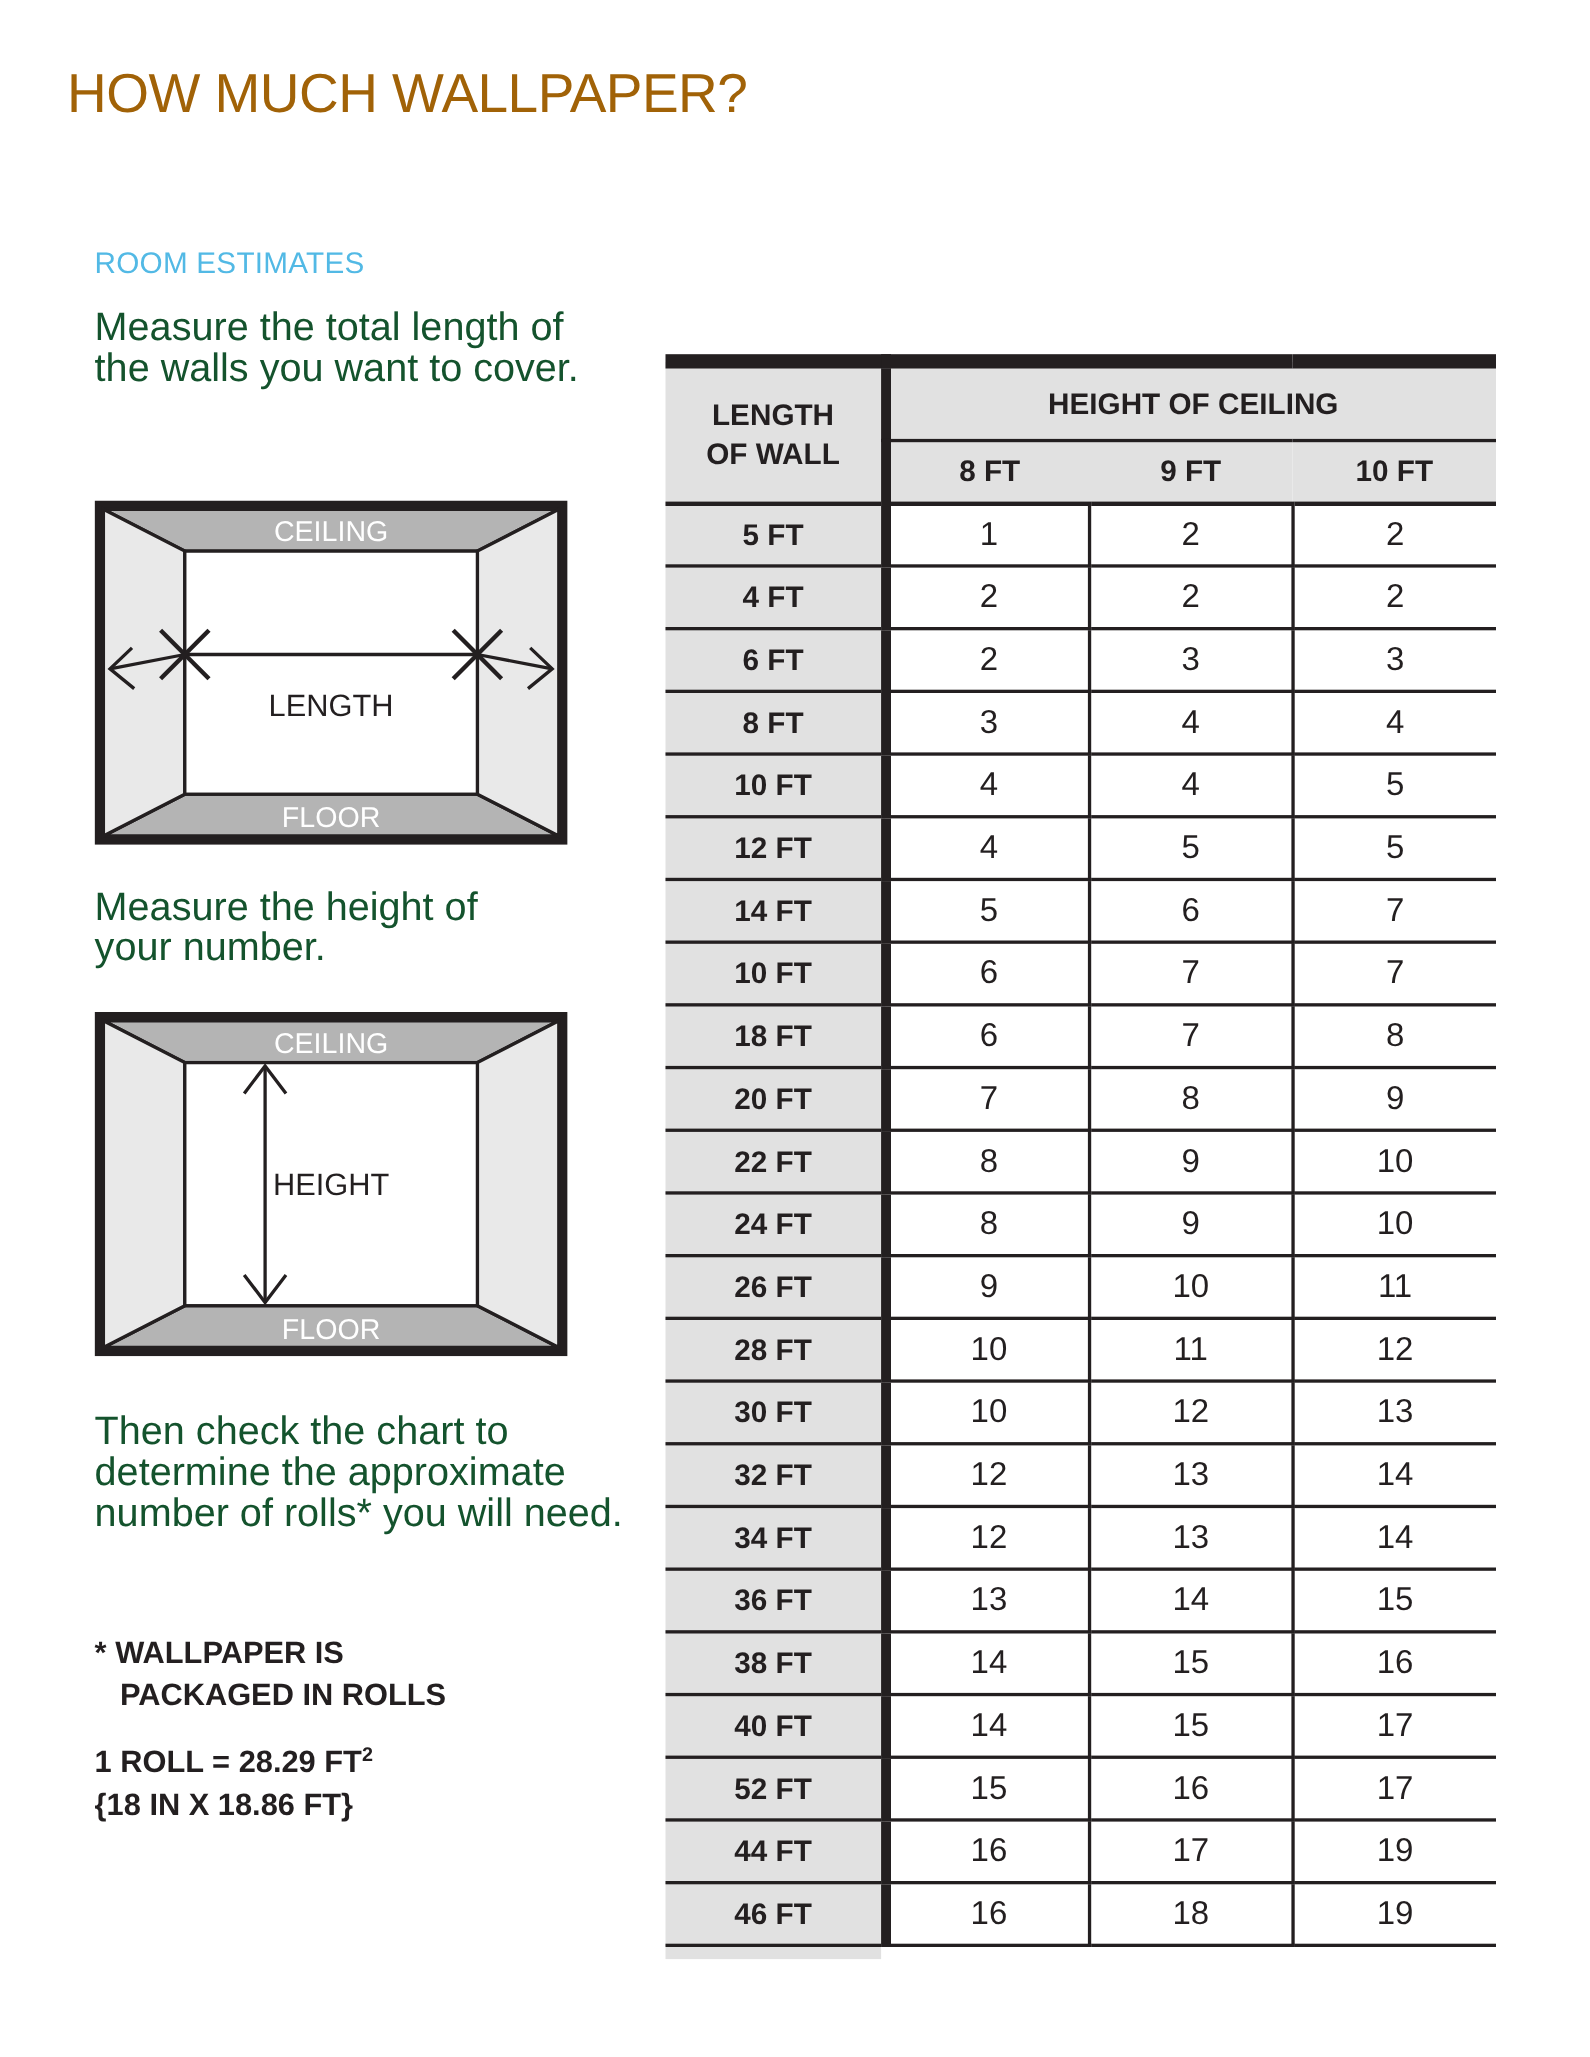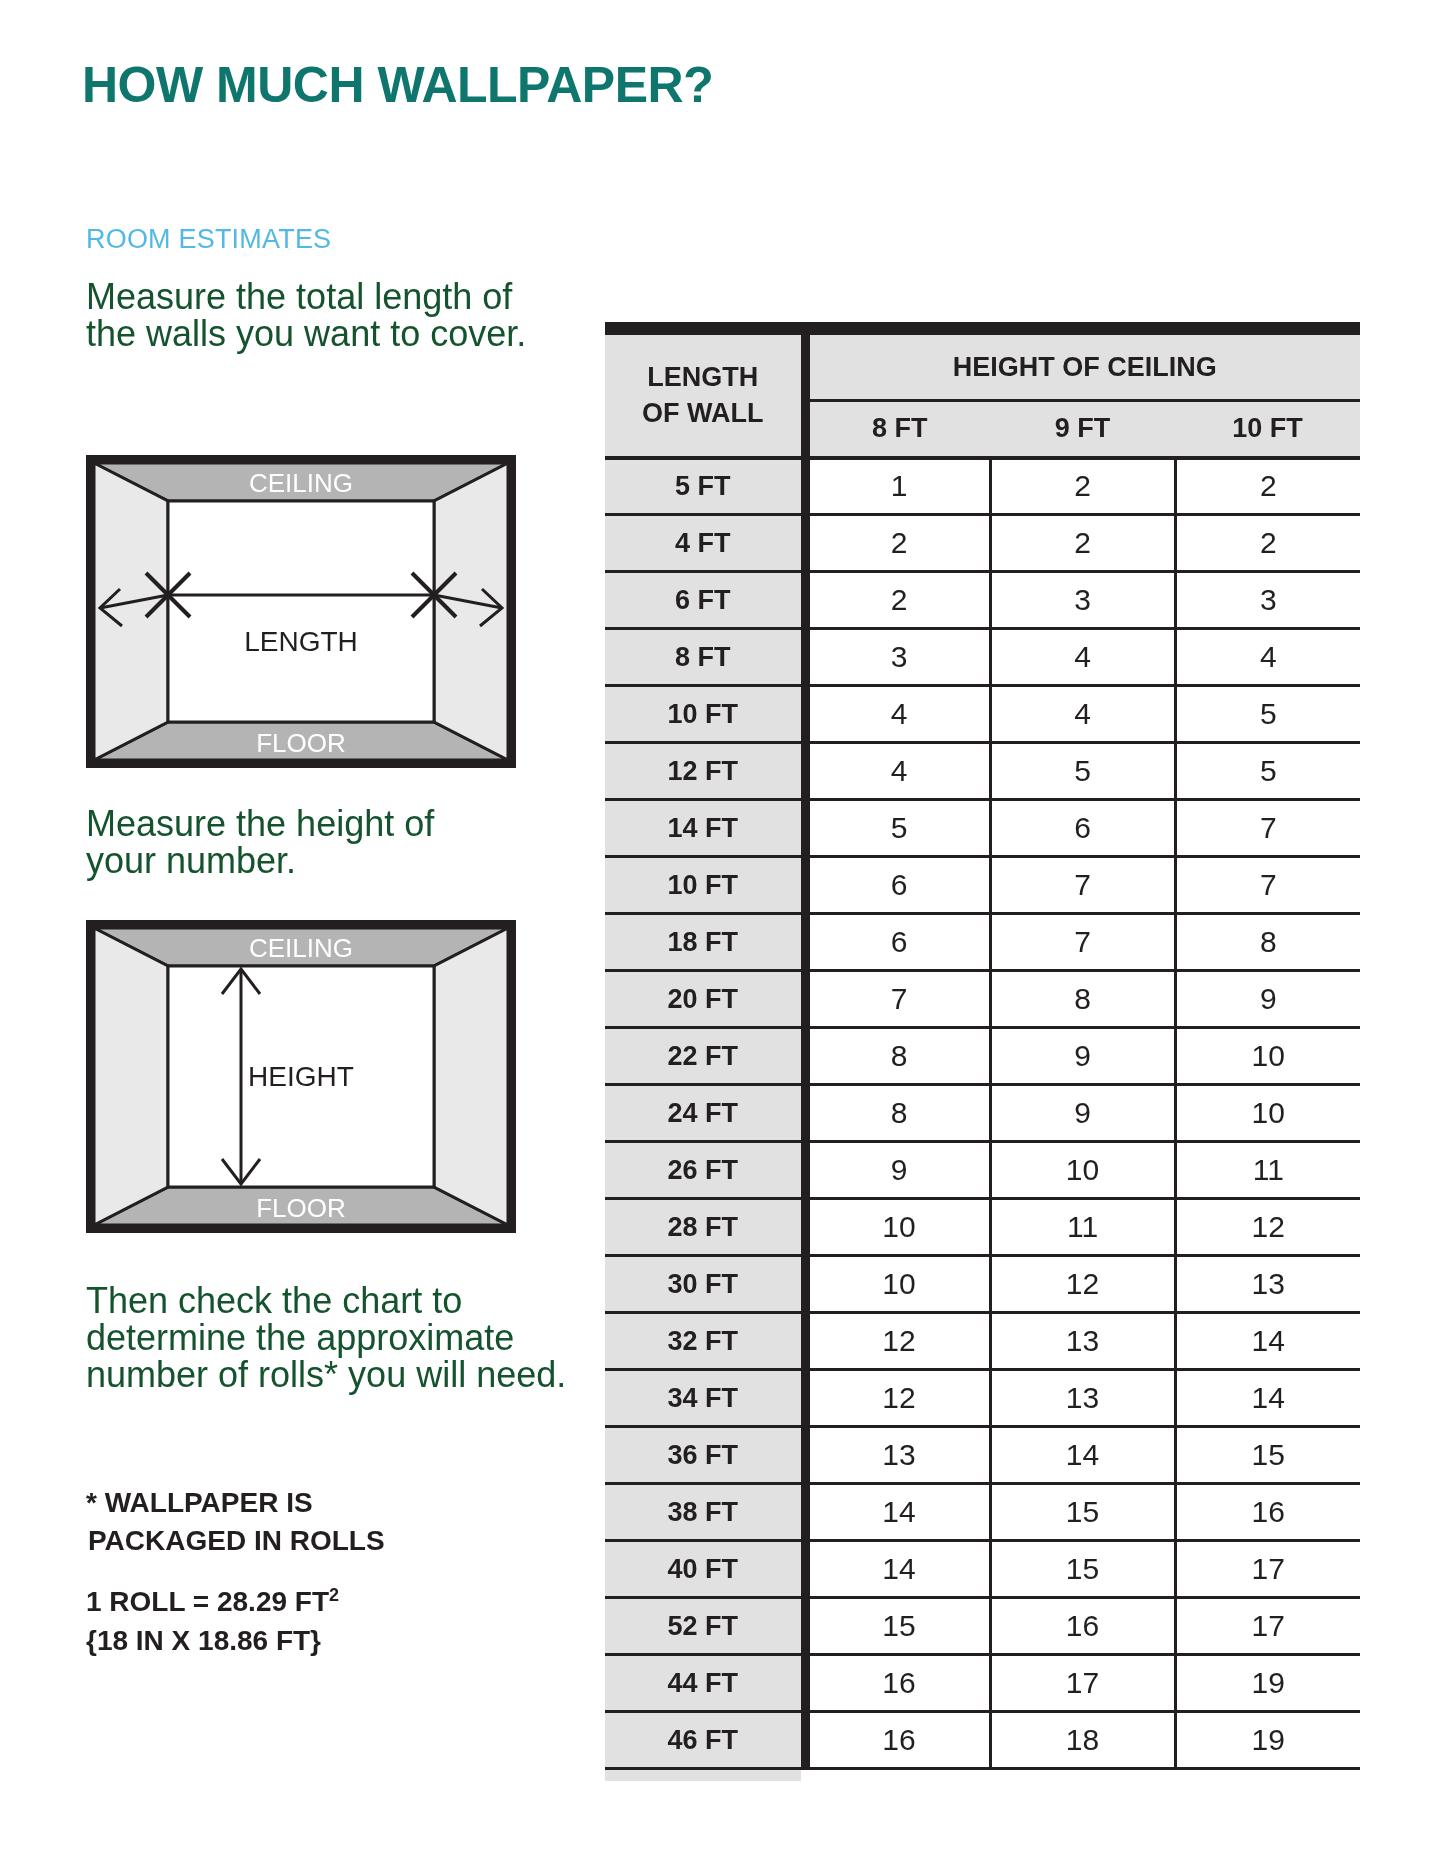--- a/index.html
+++ b/index.html
@@ -1,24 +1,24 @@
 <!DOCTYPE html>
 <html><head>
 <meta charset="utf-8">
 <style>
   html,body{margin:0;padding:0;background:#fff;}
   #page{position:relative;width:1445px;height:1870px;background:#ffffff;
         font-family:"Liberation Sans","DejaVu Sans",sans-serif;color:#231f20;overflow:hidden;}
   .abs{position:absolute;}
-  .title{left:82px;top:56px;font-size:50px;font-weight:bold;letter-spacing:-0.5px;color:#0f766e;}
+  .title{left:61px;top:56px;font-size:50px;font-weight:normal;letter-spacing:-0.5px;color:#a16207;}
   .section-head{font-size:27px;font-weight:normal;color:#52b9e5;letter-spacing:0.2px;}
   .body-text{font-size:36px;line-height:37px;color:#14532d;white-space:pre-line;}
   .room-svg{display:block;}
   .footnote{font-size:28px;font-weight:bold;line-height:38px;color:#231f20;}
-  .footnote .indent{margin-left:2px;}
+  .footnote .indent{margin-left:23px;}
   .rollinfo{font-size:28px;font-weight:bold;line-height:39px;color:#231f20;}
   .rollinfo sup{font-size:18px;vertical-align:super;line-height:0;}
 
   .table-head{left:605px;top:268px;width:755px;text-align:center;}
   .table-wrap{left:605px;top:322px;width:755px;}
   table.rolls{border-collapse:collapse;width:755px;border-top:13px solid #231f20;table-layout:fixed;}
   table.rolls th,table.rolls td{padding:0;text-align:center;vertical-align:middle;box-sizing:border-box;}
   col.c-label{width:200px;}col.c-data{width:185px;}
   .corner{background:#e1e1e1;border-right:9px solid #231f20;border-bottom:4px solid #231f20;
           font-size:27px;font-weight:bold;line-height:36px;white-space:pre-line;}

